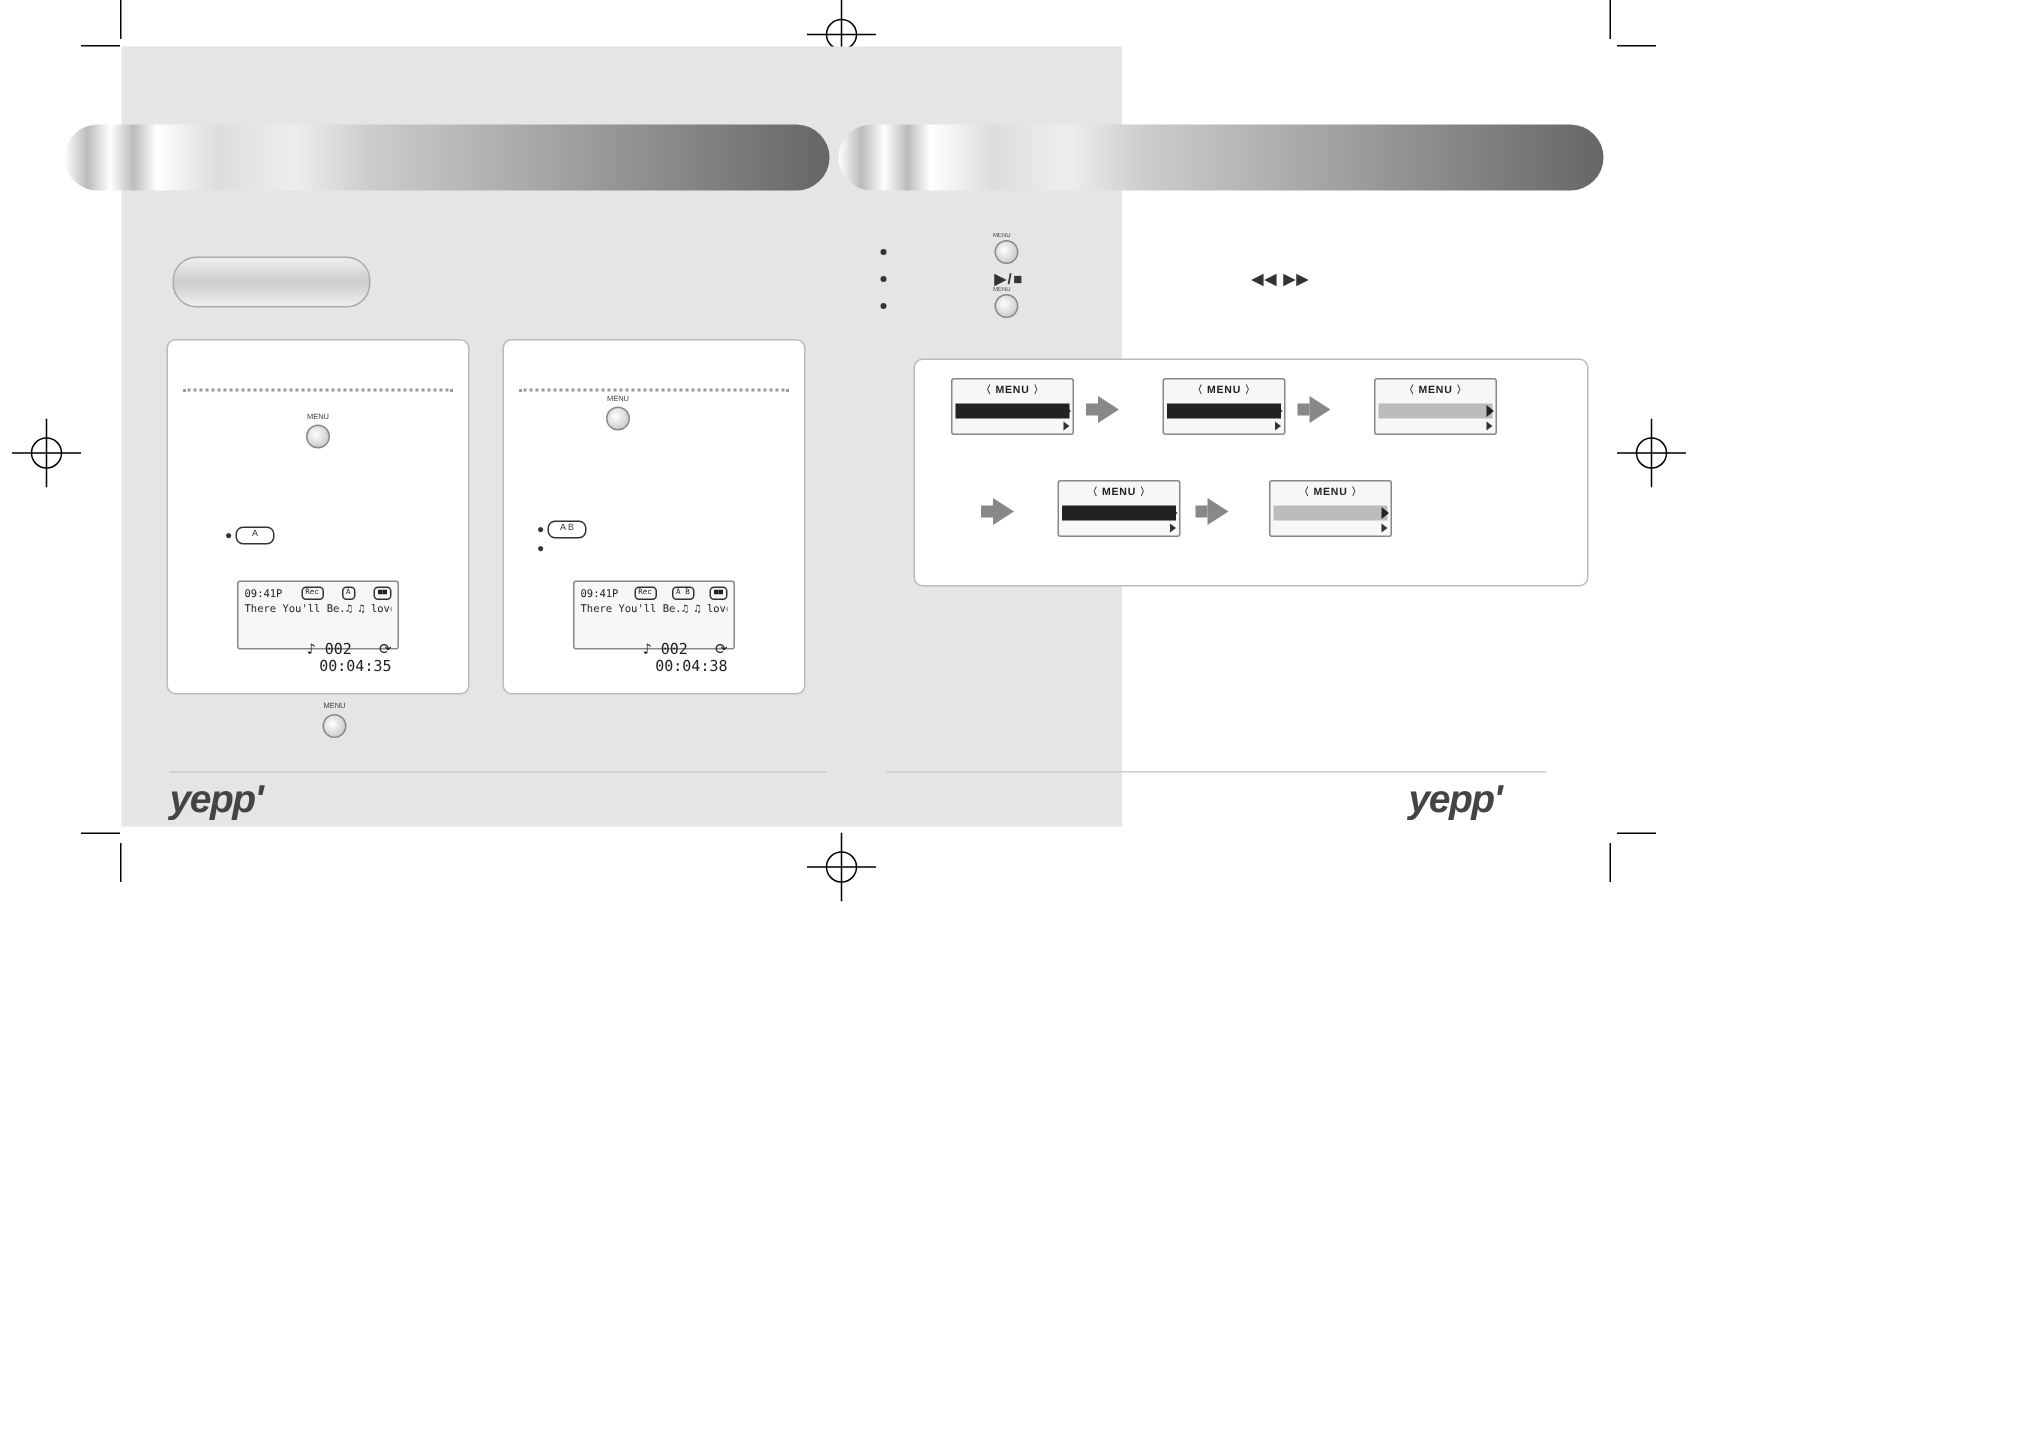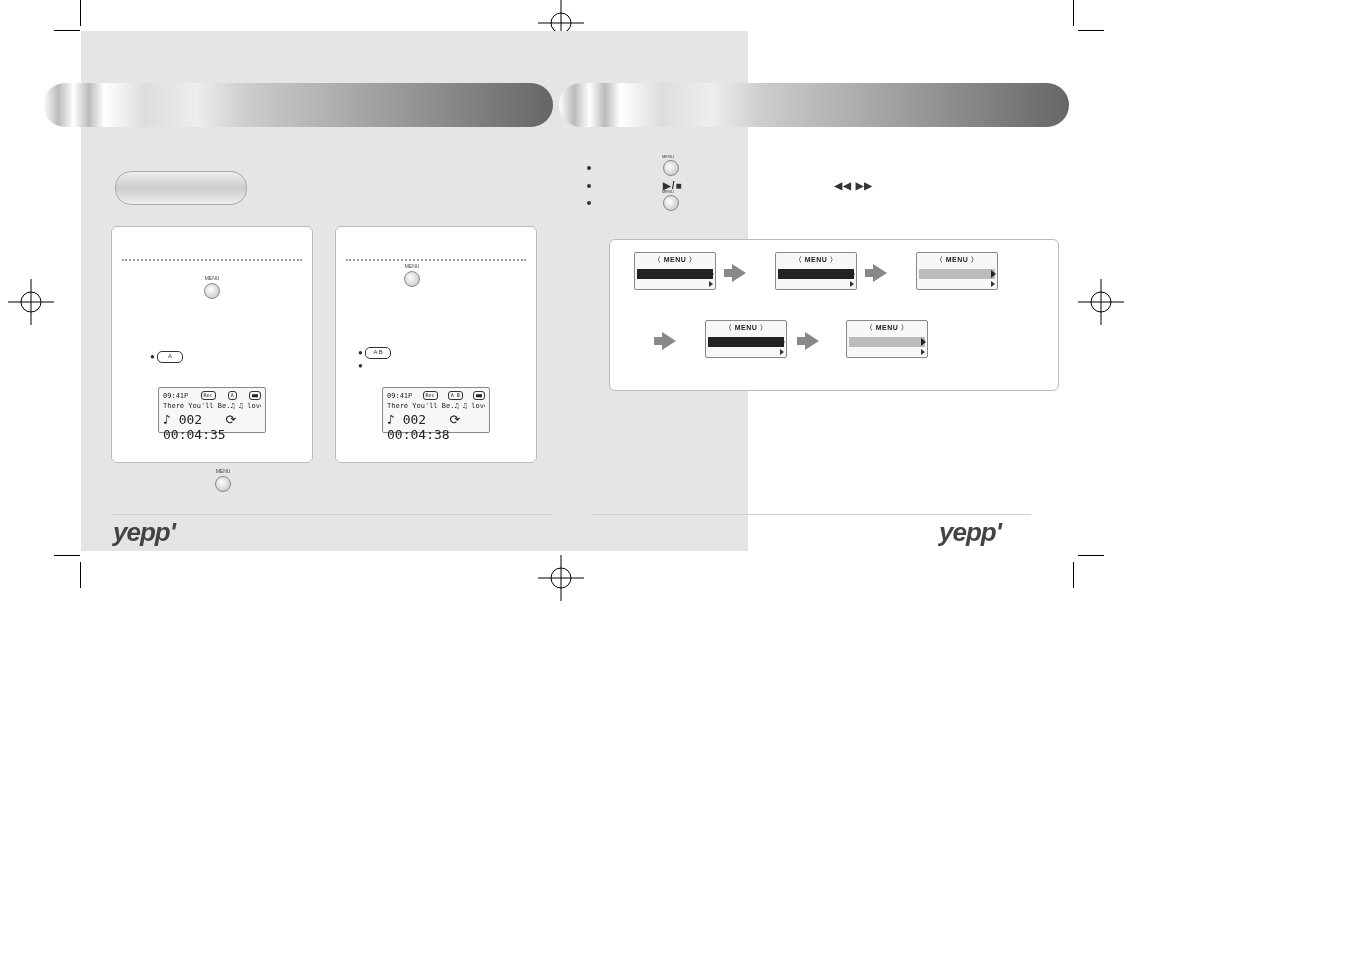--- a/index.html
+++ b/index.html
@@ -151,21 +151,21 @@
     background: #f7f7f7;
     font-family: monospace;
     font-size: 7px;
     padding: 3px 4px;
     box-sizing: border-box;
     color: #222;
   }
   .lcd-row1 { display: flex; justify-content: space-between; align-items: center; }
   .lcd-row1 .pill { display:inline-block; border:1px solid #333; border-radius:3px; padding:0 2px; font-size:5px; line-height:7px; }
   .lcd-row2 { font-size: 7px; white-space: nowrap; overflow:hidden; margin-top:2px; }
-  .lcd-row3 { font-size: 13px; margin-top:2px; }
+  .lcd-row3 { font-size: 10px; margin-top:17px;text-align:right; }
   .lcd-row3 .note { font-weight: bold; }
 
   
   .menu-btn-below {
     position: absolute;
     left: 134px;
     top: 445px;
   }
 
   

